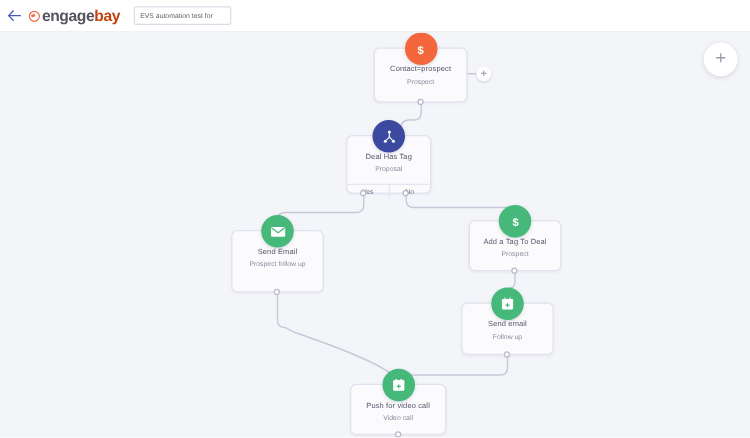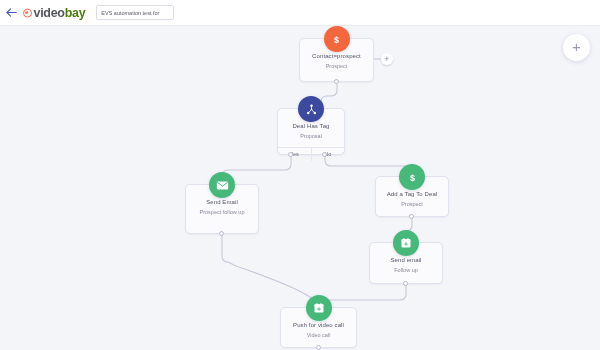--- a/index.html
+++ b/index.html
@@ -34,21 +34,21 @@
     position: relative; margin-right: 1.5px;
     transform: translateY(0.5px);
   }
   .logo-mark::after {
     content: ""; position: absolute;
     width: 3px; height: 1.6px; background: #f26c4f;
     top: 2.2px; left: 1.2px; transform: rotate(-20deg);
   }
   .logo-text { font-size: 12.5px; font-weight: 700; letter-spacing: -0.3px; }
   .logo-text .t1 { color: #55555f; }
-  .logo-text .t2 { color: #4d7c0f; }
+  .logo-text .t2 { color: #c2410c; }
 
   .name-field {
     margin-left: 11px;
     width: 78px; height: 15px;
     border: 1px solid #dcdce6;
     border-radius: 2px;
     background: #fff;
     font-size: 5.5px;
     color: #5b5b68;
     padding: 0 4px;
@@ -136,21 +136,21 @@
   <div class="header">
     <div class="back-arrow">
       <svg width="11" height="9" viewBox="0 0 11 9">
         <path d="M4.6 0.8 L0.9 4.5 L4.6 8.2" fill="none" stroke="#4a5ab8" stroke-width="1.1" stroke-linecap="round" stroke-linejoin="round"></path>
         <path d="M1.1 4.5 H10.3" fill="none" stroke="#4a5ab8" stroke-width="1.1" stroke-linecap="round"></path>
       </svg>
     </div>
 
     <div class="logo">
       <div class="logo-mark"></div>
-      <div class="logo-text"><span class="t1">video</span><span class="t2">bay</span></div>
+      <div class="logo-text"><span class="t1">engage</span><span class="t2">bay</span></div>
     </div>
 
     <input class="name-field" type="text" value="EVS automation test for" style="">
   </div>
 
   <div class="canvas">
 
     <svg class="edges">
       <g fill="none" stroke="#c7c7d8" stroke-width="1.1" stroke-linecap="round">
 

